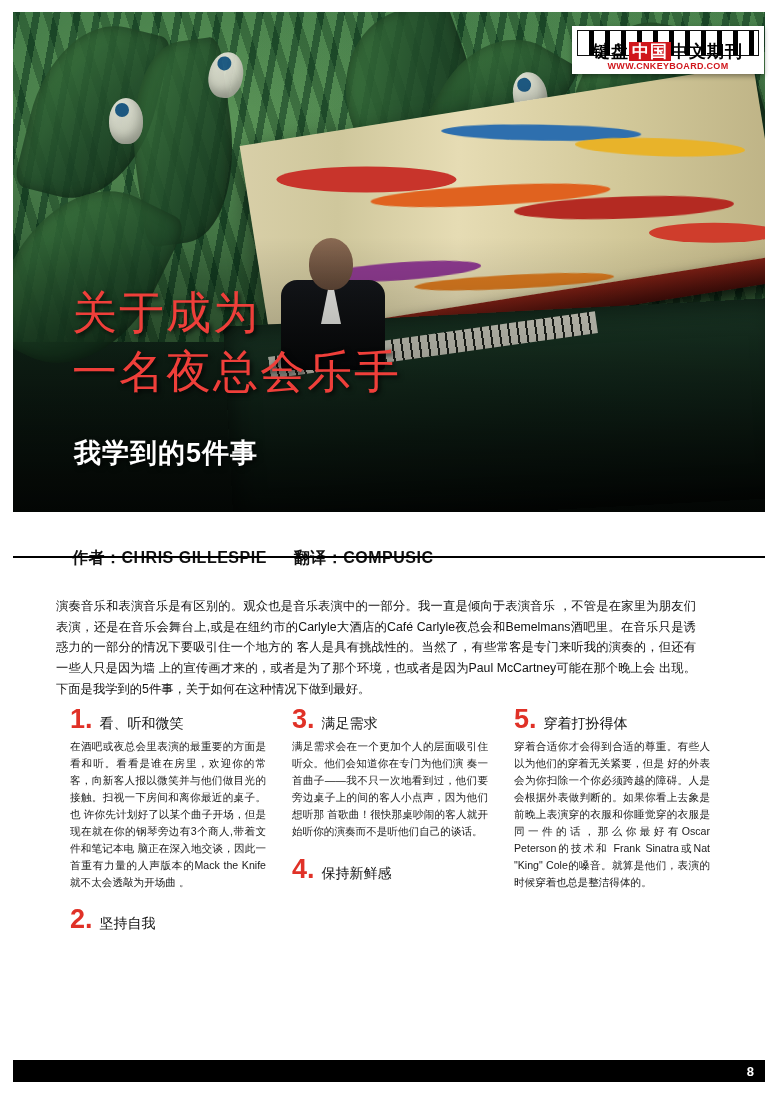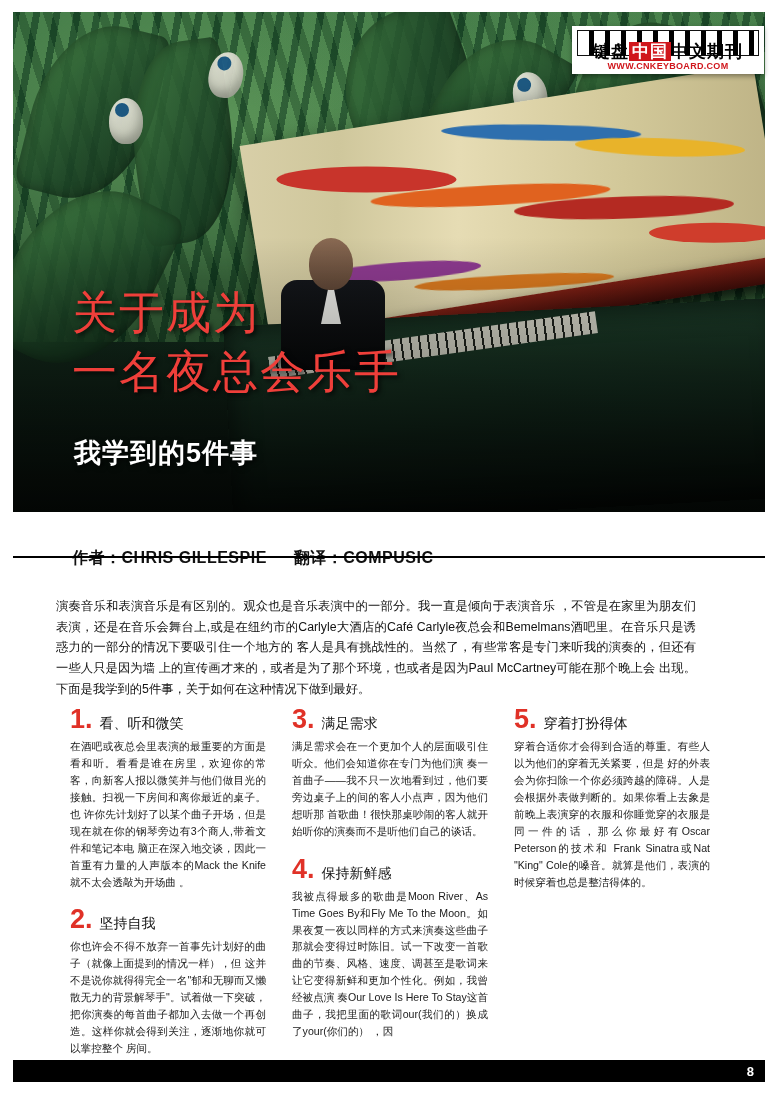--- a/index.html
+++ b/index.html
@@ -387,38 +387,36 @@
           <span class="num">1.</span>
           <span class="item-title">看、听和微笑</span>
         </div>
         <div class="body">在酒吧或夜总会里表演的最重要的方面是看和听。看看是谁在房里，欢迎你的常客，向新客人报以微笑并与他们做目光的接触。扫视一下房间和离你最近的桌子。也 许你先计划好了以某个曲子开场，但是现在就在你的钢琴旁边有3个商人,带着文件和笔记本电 脑正在深入地交谈，因此一首重有力量的人声版本的Mack the Knife就不太会透敲为开场曲 。</div>
       </div>
       <div class="item">
         <div class="item-head">
           <span class="num">2.</span>
           <span class="item-title">坚持自我</span>
         </div>
-        <div class="body">你也许会不得不放弃一首事先计划好的曲子（就像上面提到的情况一样），但 这并不是说你就得得完全一名"郁和无聊而又懒散无力的背景解琴手"。试着做一下突破，把你演奏的每首曲子都加入去做一个再创造。这样你就会得到关注，逐渐地你就可以掌控整个 房间。</div>
       </div>
     </div>
 
     <div class="col">
       <div class="item">
         <div class="item-head">
           <span class="num">3.</span>
           <span class="item-title">满足需求</span>
         </div>
         <div class="body">满足需求会在一个更加个人的层面吸引住听众。他们会知道你在专门为他们演 奏一首曲子——我不只一次地看到过，他们要旁边桌子上的间的客人小点声，因为他们想听那 首歌曲！很快那桌吵闹的客人就开始听你的演奏而不是听他们自己的谈话。</div>
       </div>
       <div class="item">
         <div class="item-head">
           <span class="num">4.</span>
           <span class="item-title">保持新鲜感</span>
         </div>
-        <div class="body">我被点得最多的歌曲是Moon River、As Time Goes By和Fly Me To the Moon。如果夜复一夜以同样的方式来演奏这些曲子那就会变得过时陈旧。试一下改变一首歌 曲的节奏、风格、速度、调甚至是歌词来让它变得新鲜和更加个性化。例如，我曾经被点演 奏Our Love Is Here To Stay这首曲子，我把里面的歌词our(我们的）换成了your(你们的） ，因</div>
       </div>
     </div>
 
     <div class="col">
       <div class="item">
         <div class="item-head">
           <span class="num">5.</span>
           <span class="item-title">穿着打扮得体</span>
         </div>
         <div class="body">穿着合适你才会得到合适的尊重。有些人以为他们的穿着无关紧要，但是 好的外表会为你扫除一个你必须跨越的障碍。人是会根据外表做判断的。如果你看上去象是 前晚上表演穿的衣服和你睡觉穿的衣服是同一件的话，那么你最好有Oscar Peterson的技术和 Frank Sinatra或Nat "King" Cole的嗓音。就算是他们，表演的时候穿着也总是整洁得体的。</div>

